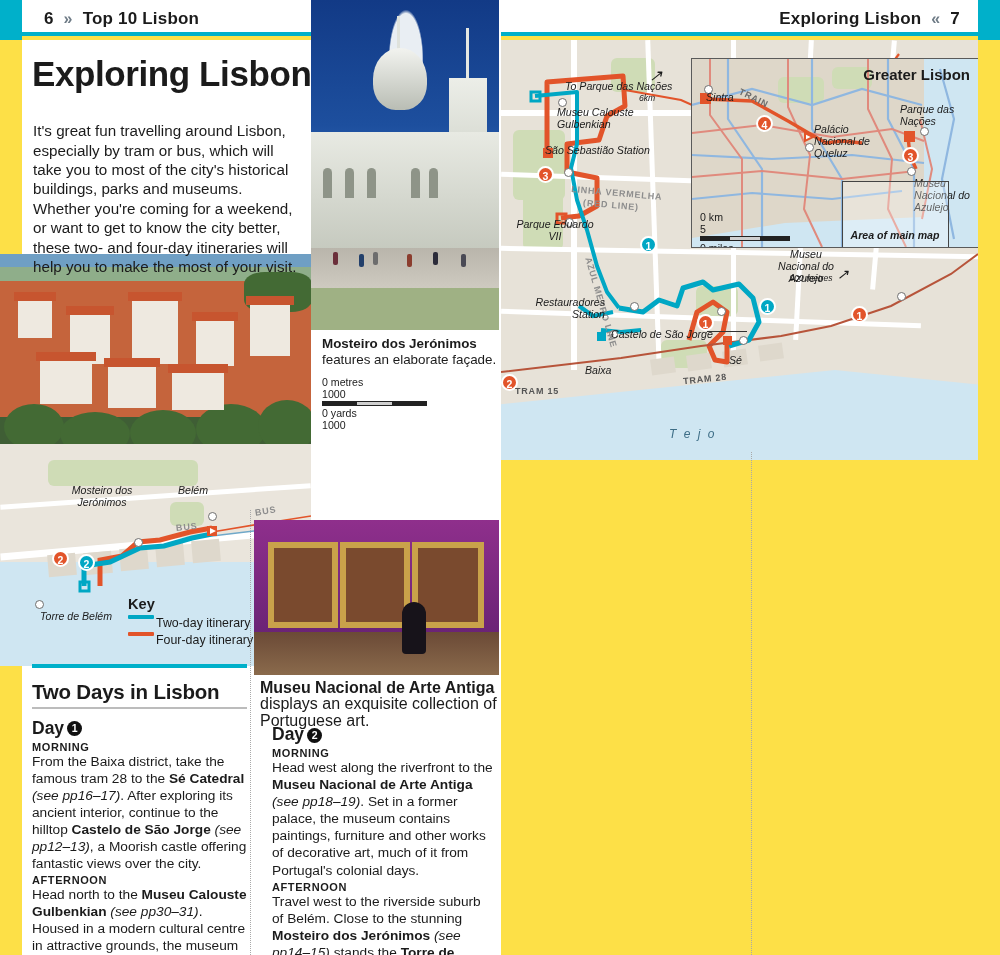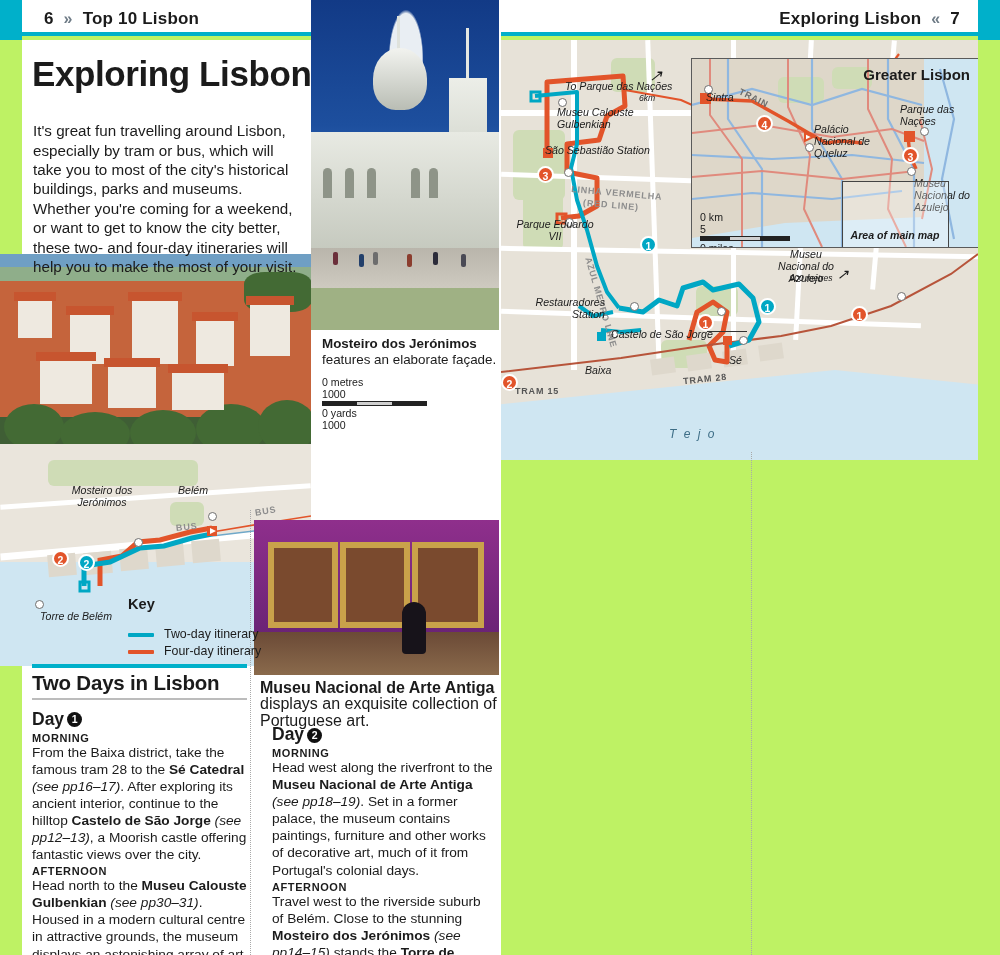--- a/index.html
+++ b/index.html
@@ -1,20 +1,20 @@
 <!DOCTYPE html>
 <html><head>
 <meta charset="utf-8">
 <style>
   html,body{margin:0;padding:0;background:#fff;}
   body{width:1000px;height:955px;position:relative;overflow:hidden;
        font-family:"Liberation Sans",sans-serif;color:#1b1b1b;}
 
   
-  #page{position:absolute;left:0;top:0;width:1000px;height:955px;background:#bef264;}
+  #page{position:absolute;left:0;top:0;width:1000px;height:955px;background:#fde047;}
   #hdr-left-cyan{left:0;  width:22px; top:0;height:40px;position:absolute;background:#00b0ca;}
   #hdr-right-cyan{right:0;width:22px; top:0;height:40px;position:absolute;background:#00b0ca;}
   #hdr-left-white{position:absolute;left:22px;top:0;width:289px;height:36px;background:#fff;
       border-bottom:4px solid #00b0ca;box-sizing:border-box;}
   #hdr-right-white{position:absolute;left:501px;top:0;width:477px;height:36px;background:#fff;
       border-bottom:4px solid #00b0ca;box-sizing:border-box;}
   .folio{font-size:17px;font-weight:bold;letter-spacing:.2px;}
   .folio .chev{color:#6e7b86;font-weight:bold;padding:0 5px;font-size:16px;}
   #hdr-left-txt{position:absolute;left:44px;top:9px;white-space:nowrap;}
   #hdr-right-txt{position:absolute;right:40px;top:9px;white-space:nowrap;text-align:left;}
@@ -74,22 +74,22 @@
       background:linear-gradient(#8f2f8c,#5d1f6d);overflow:hidden;}
   #photo-museum .floor{position:absolute;left:0;top:112px;width:247px;height:43px;
       background:linear-gradient(#6b4a36,#8a6a4c);}
   #photo-museum .frame{position:absolute;top:22px;border:6px solid #c9a24a;background:#7a4a2e;}
   #photo-museum .person{position:absolute;left:148px;top:82px;width:24px;height:52px;background:#17131a;
       border-radius:12px 12px 4px 4px;}
   #cap-museum{position:absolute;left:238px;top:640px;width:240px;font-size:16px;line-height:16.4px;}
 
   
   #key{position:absolute;left:106px;top:556px;width:150px;}
-  #key .kt{font-size:14.6px;font-weight:bold;margin-bottom:14px;}
-  #key .krow{display:flex;align-items:center;gap:10px;font-size:12.4px;line-height:17px;}
+  #key .kt{font-size:14.6px;font-weight:bold;margin-bottom:3px;}
+  #key .krow{display:flex;gap:2px;font-size:12.4px;line-height:17px;}
   #key .swatch{width:26px;height:4px;flex:0 0 26px;border-radius:1px;}
 
   
   .itin-head{font-size:20.5px;font-weight:bold;letter-spacing:-.2px;}
   .rule-top{height:4px;}
   .rule-bot{height:1.5px;background:#bcbcbc;margin-top:3px;}
   .daylbl{font-size:17.5px;font-weight:bold;margin:9px 0 1px;}
   .daylbl .num{display:inline-block;width:15px;height:15px;border-radius:50%;
       background:#111;color:#fff;font-size:10.5px;line-height:15px;text-align:center;
       vertical-align:1.5px;margin-left:3px;font-weight:bold;}
@@ -275,21 +275,21 @@
         <span class="swatch" style="background:#e2542a;"></span>
         <span>Four-day itinerary</span>
       </div>
     </div>
 
     <h1 id="title">Exploring Lisbon</h1>
     <p id="intro">It's great fun travelling around Lisbon, especially by tram or bus, which will take you to most of the city's historical buildings, parks and museums. Whether you're coming for a weekend, or want to get to know the city better, these two- and four-day itineraries will help you to make the most of your visit.</p>
 
     <div id="twodays">
       <div class="rule-top"></div>
-      <div class="itin-head" style="margin-top:3px;">Two Days in Lisbon</div>
+      <div class="itin-head" style="margin-top:12px;">Two Days in Lisbon</div>
       <div class="rule-bot"></div>
 
       <div class="daylbl">
         <span>Day</span><span class="num">1</span>
       </div>
       <div class="tod">MORNING</div>
       <p class="body">From the Baixa district, take the famous tram 28 to the <b>Sé Catedral</b> <i>(see pp16–17)</i>. After exploring its ancient interior, continue to the hilltop <b>Castelo de São Jorge</b> <i>(see pp12–13)</i>, a Moorish castle offering fantastic views over the city.</p>
       <div class="tod">AFTERNOON</div>
       <p class="body">Head north to the <b>Museu Calouste Gulbenkian</b> <i>(see pp30–31)</i>. Housed in a modern cultural centre in attractive grounds, the museum displays an astonishing array of art – from ancient times to the 20th century.</p>
     </div>

